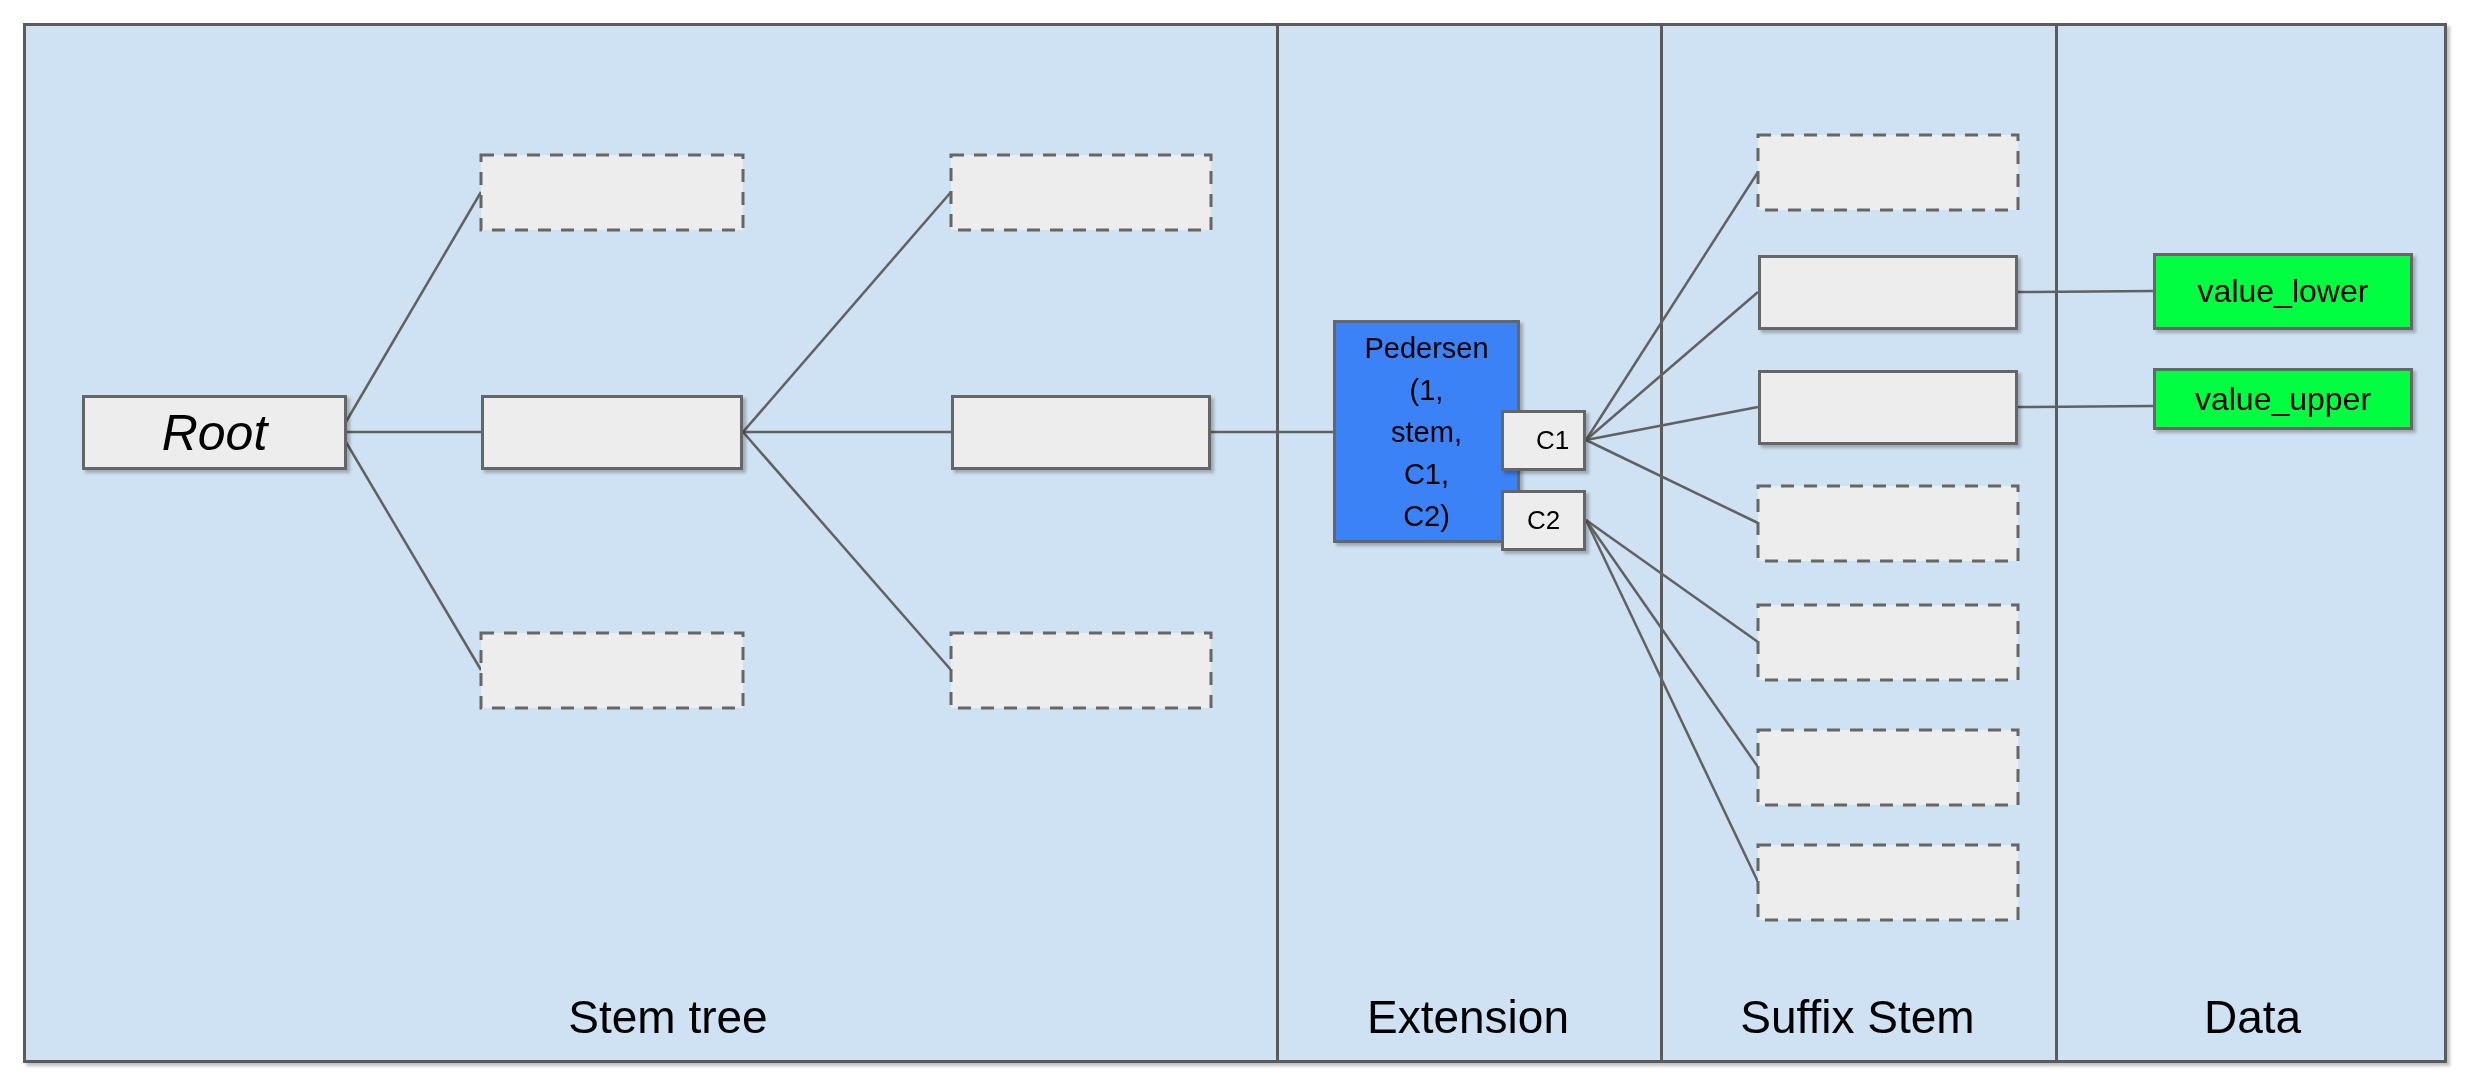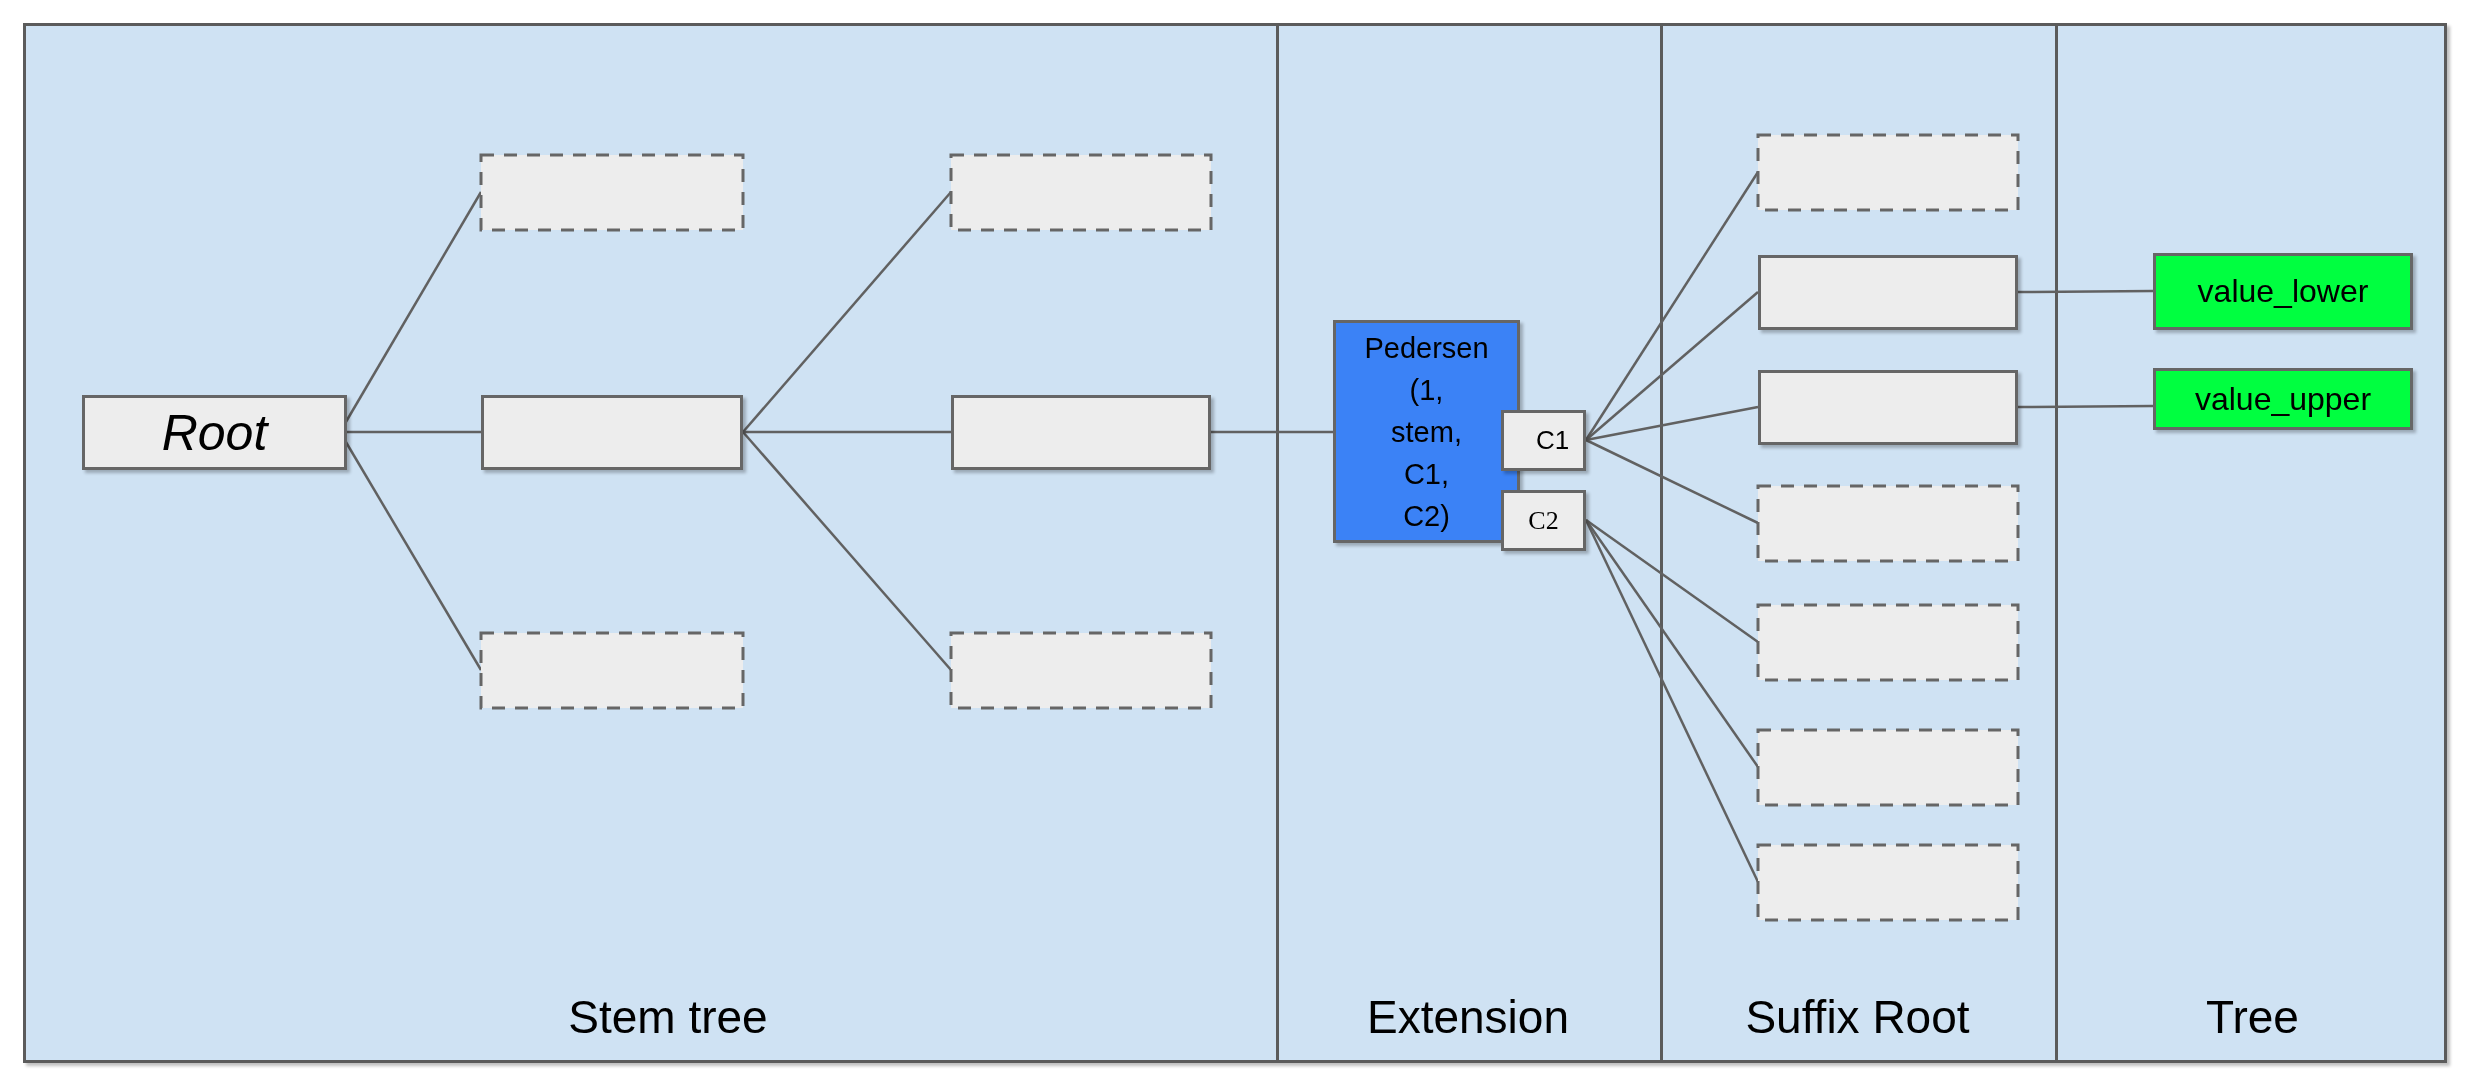--- a/index.html
+++ b/index.html
@@ -125,35 +125,35 @@
       <div class="pedersen-line">(1,</div>
       <div class="pedersen-line">stem,</div>
       <div class="pedersen-line">C1,</div>
       <div class="pedersen-line">C2)</div>
     </div>
 
     <div class="node small" style="left:1475px; top:384px; width:85px; height:61px;padding-left:18px;">
       <span class="c-label">C1</span>
     </div>
 
-    <div class="node small" style="left:1475px; top:464px; width:85px; height:61px;font-family:Liberation Serif, serif;">
+    <div class="node small" style="left:1475px; top:464px; width:85px; height:61px;">
       <span class="c-label">C2</span>
     </div>
 
     <div class="node" style="left:1732px; top:229px; width:260px; height:75px;"></div>
 
     <div class="node" style="left:1732px; top:344px; width:260px; height:75px;"></div>
 
     <div class="node green" style="left:2127px; top:227px; width:260px; height:77px;">
       <span class="value-label">value_lower</span>
     </div>
 
     <div class="node green" style="left:2127px; top:342px; width:260px; height:62px;">
       <span class="value-label">value_upper</span>
     </div>
 
     <div class="section-label" style="left:17px; width:1250px; top:961px;">Stem tree</div>
     <div class="section-label" style="left:1250px; width:384px; top:961px;">Extension</div>
-    <div class="section-label" style="left:1634px; width:395px; top:961px;">Suffix Root</div>
-    <div class="section-label" style="left:2029px; width:395px; top:961px;">Tree</div>
+    <div class="section-label" style="left:1634px; width:395px; top:961px;">Suffix Stem</div>
+    <div class="section-label" style="left:2029px; width:395px; top:961px;">Data</div>
 
   </div>
 </div>
 
 </body></html>

